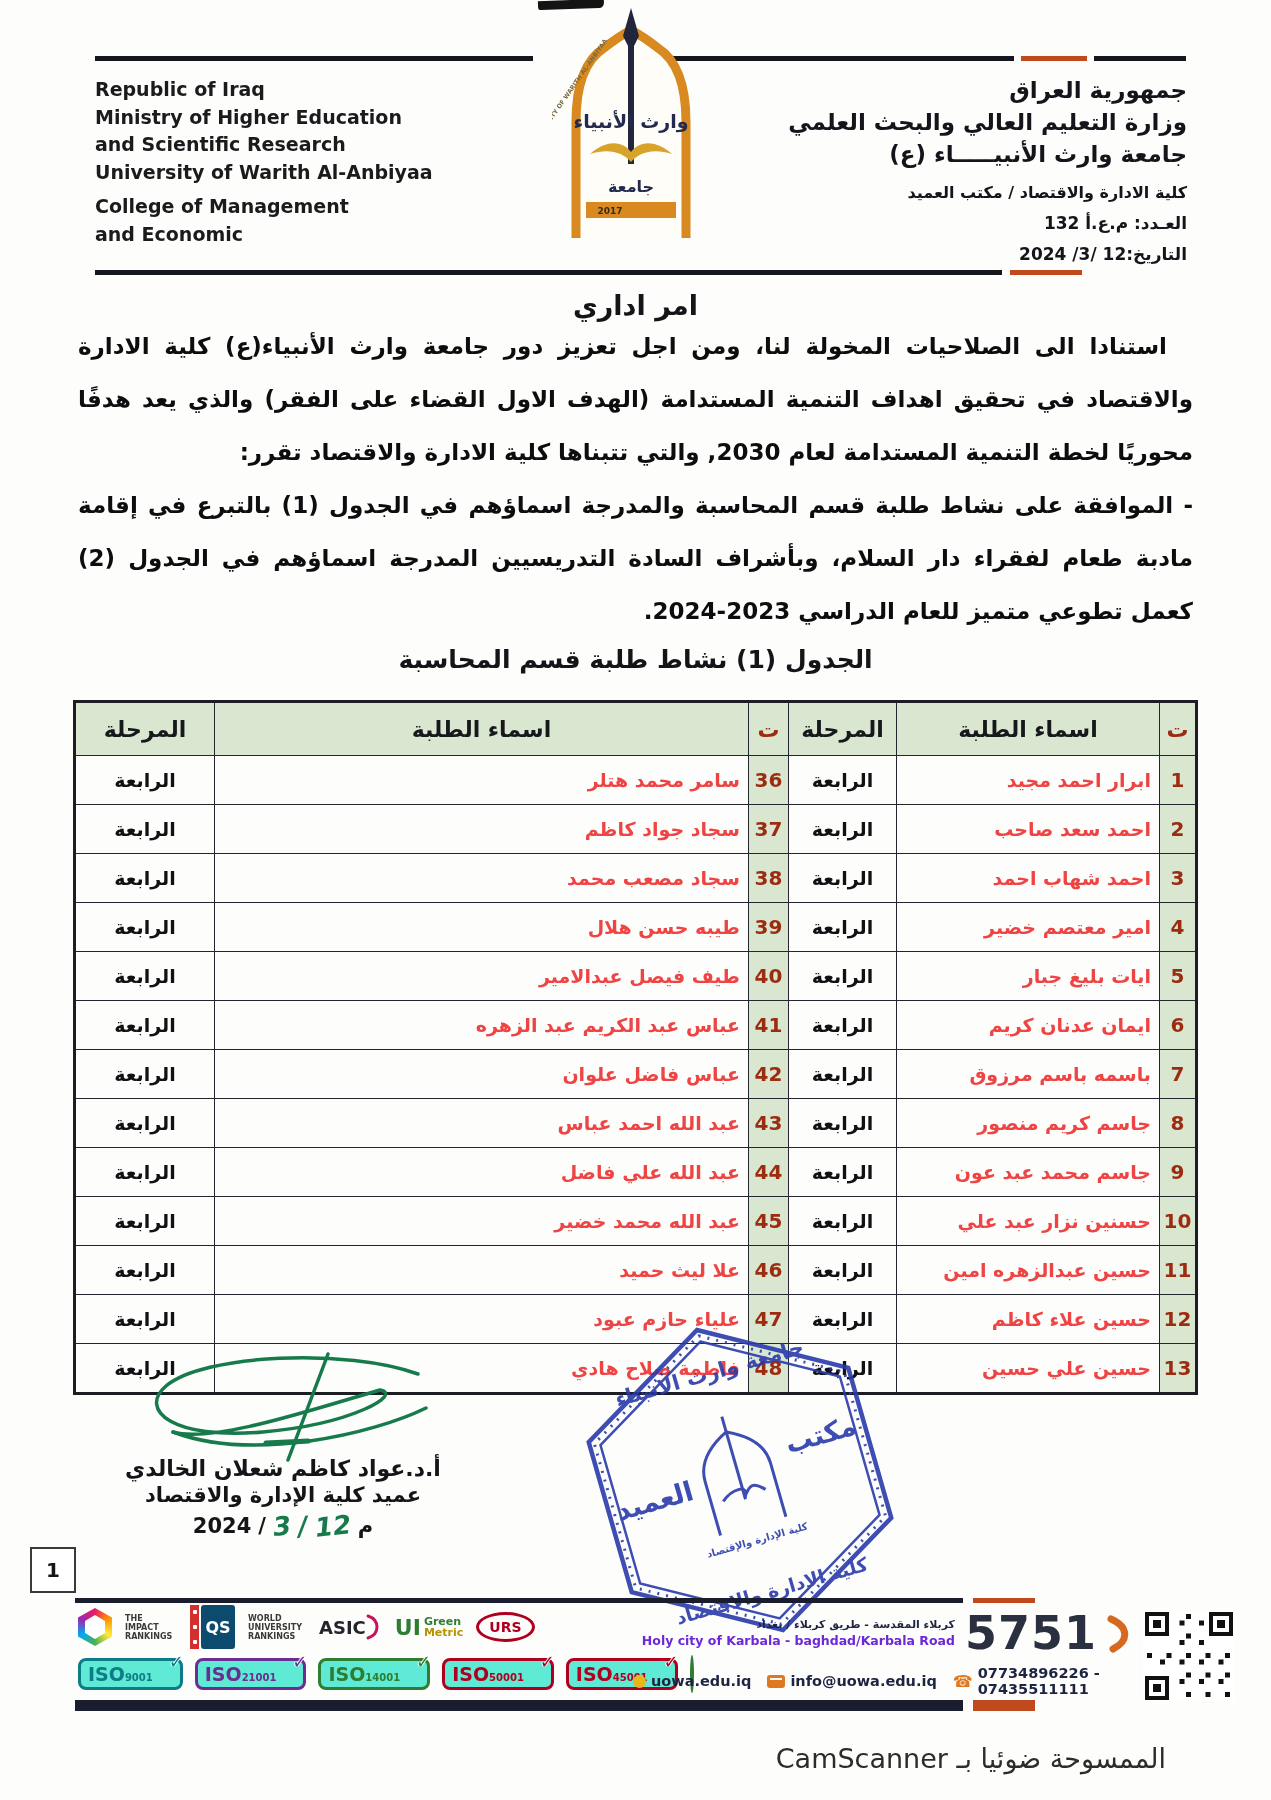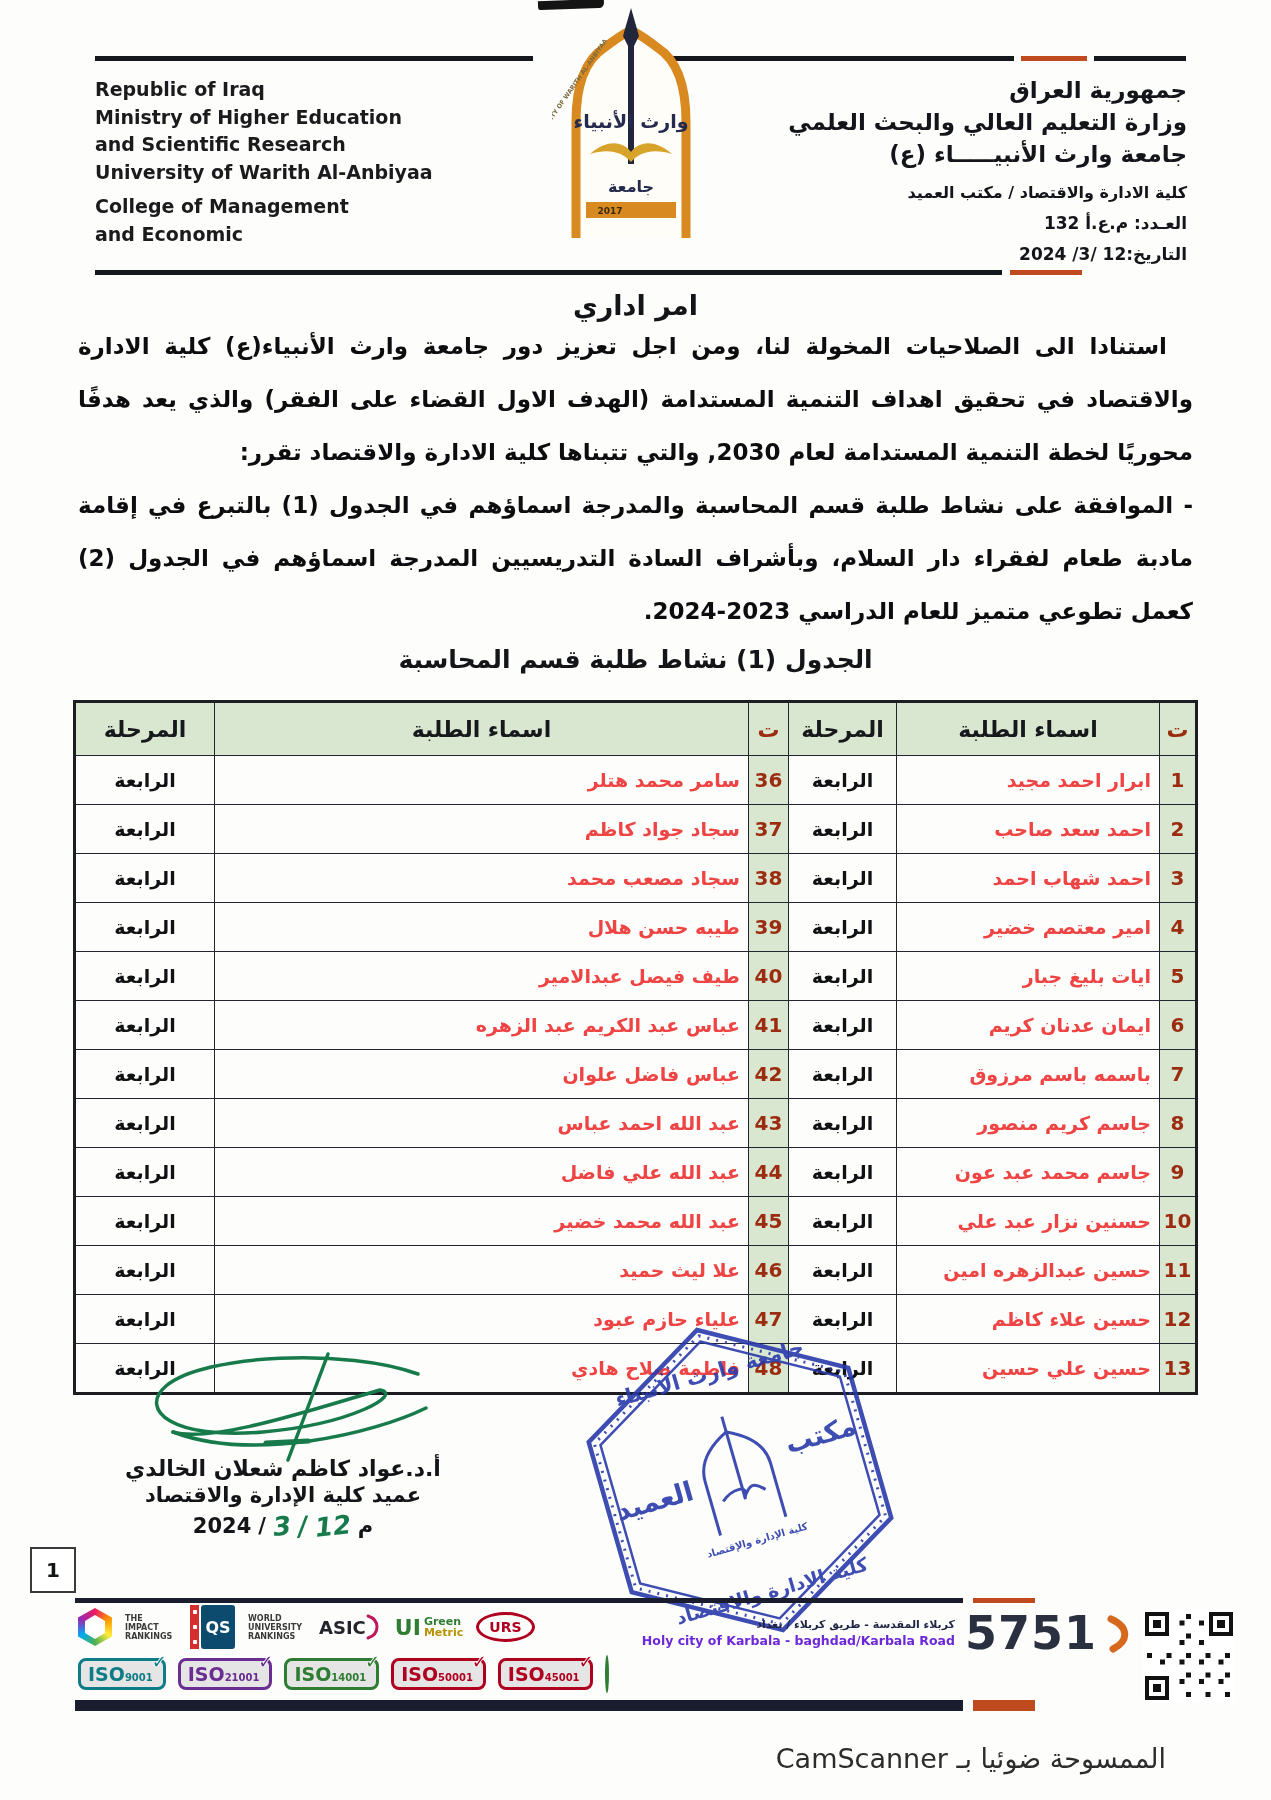--- a/index.html
+++ b/index.html
@@ -75,22 +75,22 @@
   .qs-sq{width:34px;height:44px;background:#0c4a6e;color:#fff;font-weight:800;font-size:16px;
          display:flex;align-items:center;justify-content:center;border-radius:3px;}
   .asic{font-size:18px;font-weight:800;color:#24242c;display:flex;align-items:center;}
   .ui-wrap{display:flex;align-items:center;gap:3px;}
   .ui-big{font-size:22px;font-weight:800;color:#2e7d32;}
   .ui-txt{font-size:11px;font-weight:800;line-height:11px;color:#2e7d32;}
   .ui-txt .m{color:#b59300;}
   .urs{border:3px solid #b00020;border-radius:50%;padding:4px 10px;font-size:14px;font-weight:800;
        color:#b00020;}
   .iso-row{display:flex;align-items:center;gap:12px;margin-top:7px;}
-  .iso{position:relative;border-radius:8px;padding:2px 9px 2px 7px;font-weight:800;font-size:19px;
-       background:#e5e5e5;white-space:nowrap;}
+  .iso{position:relative;border-radius:8px;padding:2px 26px 2px 7px;font-weight:800;font-size:19px;
+       background:#5eead4;white-space:nowrap;}
   .iso small{font-size:10px;font-weight:800;margin-right:1px;}
   .iso .chk{position:absolute;top:-10px;right:-4px;font-size:18px;font-weight:900;
             text-shadow:1px 0 #fff,-1px 0 #fff;}
   .round-emblem{width:34px;height:34px;border-radius:50%;border:2.5px solid #2e7d32;position:relative;}
   .round-emblem::after{content:"";position:absolute;inset:8px;border-radius:50%;background:#3a6db5;}
 
   #footer-right{position:absolute;right:138px;top:1610px;width:500px;}
   .fr-top{display:flex;align-items:center;justify-content:flex-end;gap:10px;}
   .address{text-align:right;}
   .addr-ar{font-size:11px;font-weight:800;color:#1d2442;direction:rtl;}
@@ -381,20 +381,34 @@
   <div id="footer-right">
     <div class="fr-top">
       <div class="address">
         <div class="addr-ar">كربلاء المقدسة - طريق كربلاء / بغداد</div>
         <div class="addr-en">Holy city of Karbala - baghdad/Karbala Road</div>
       </div>
       <div class="big-number">5751</div>
       <svg width="26" height="40" viewBox="0 0 26 40">
         <path d="M4,6 C22,14 22,28 6,36" fill="none" stroke="#d6691e" stroke-width="7" stroke-linecap="round"></path>
       </svg>
+    </div>
+    <div class="fr-contact">
+      <span class="cgroup">
+        <span class="globe-ic"></span>
+        <span>uowa.edu.iq</span>
+      </span>
+      <span class="cgroup">
+        <span class="mail-ic"></span>
+        <span>info@uowa.edu.iq</span>
+      </span>
+      <span class="cgroup">
+        <span class="phone-ic">☎</span>
+        <span>07734896226 - 07435511111</span>
+      </span>
     </div>
   </div>
 
   <svg id="qr" width="92" height="92" viewBox="0 0 92 92">
     <rect width="92" height="92" fill="#fff"></rect>
     <g id="qr-modules" fill="#111">
         <rect x="2" y="2" width="24" height="24"></rect>
         <rect x="6" y="6" width="16" height="16" fill="#fff"></rect>
         <rect x="10" y="10" width="8" height="8"></rect>
         <rect x="66" y="2" width="24" height="24"></rect>

